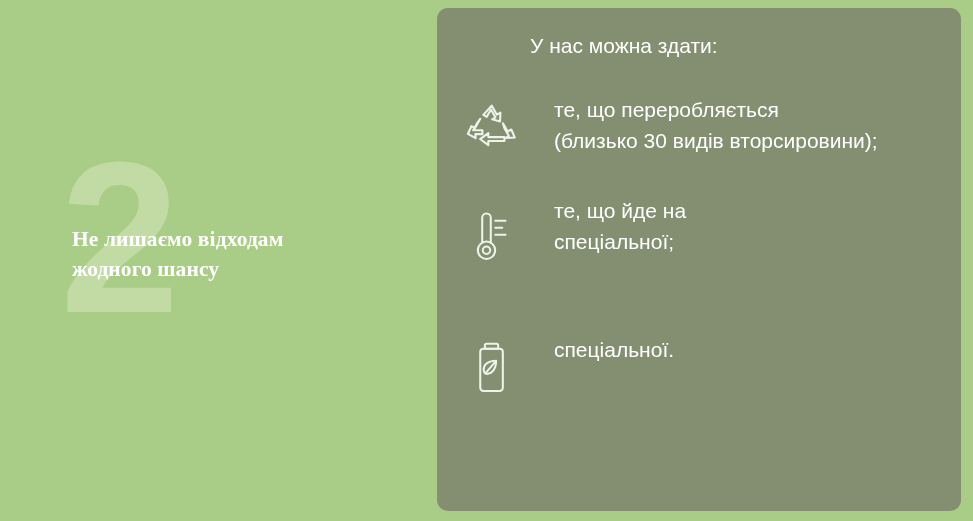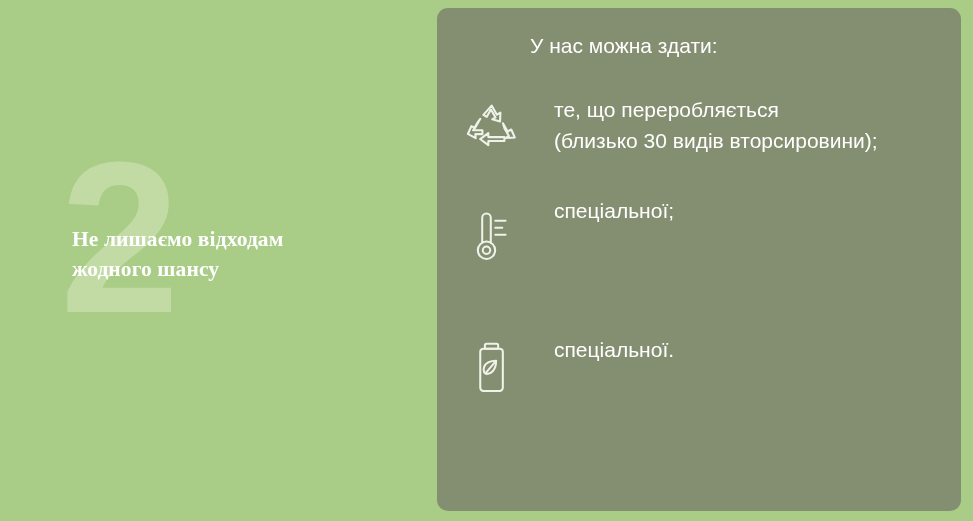--- a/index.html
+++ b/index.html
@@ -176,20 +176,21 @@
 
             <circle cx="18.1" cy="44.2" r="9.3"></circle>
             <circle cx="18.1" cy="44.2" r="4.0"></circle>
 
             <path d="M27.5 12.5 L38.5 12.5"></path>
             <path d="M27.5 20.0 L35.0 20.0"></path>
             <path d="M27.5 27.5 L38.5 27.5"></path>
           </svg>
         </div>
         <div class="item-text">
+          <span class="tl">те, що йде на</span>
           <span class="tl">спеціальної;</span>
         </div>
       </div>
 
       <div class="item-row r2">
         <div class="item-icon">
           <svg width="44" height="56" viewBox="0 0 44 60" fill="none" stroke="#eef2e8" stroke-width="2.2" stroke-linejoin="round" stroke-linecap="round">
 
             <path d="M16.0 3.0 L27.0 3.0 A1.6 1.6 0 0 1 28.6 4.6 L28.6 8.2 L14.4 8.2 L14.4 4.6 A1.6 1.6 0 0 1 16.0 3.0 Z"></path>
 

